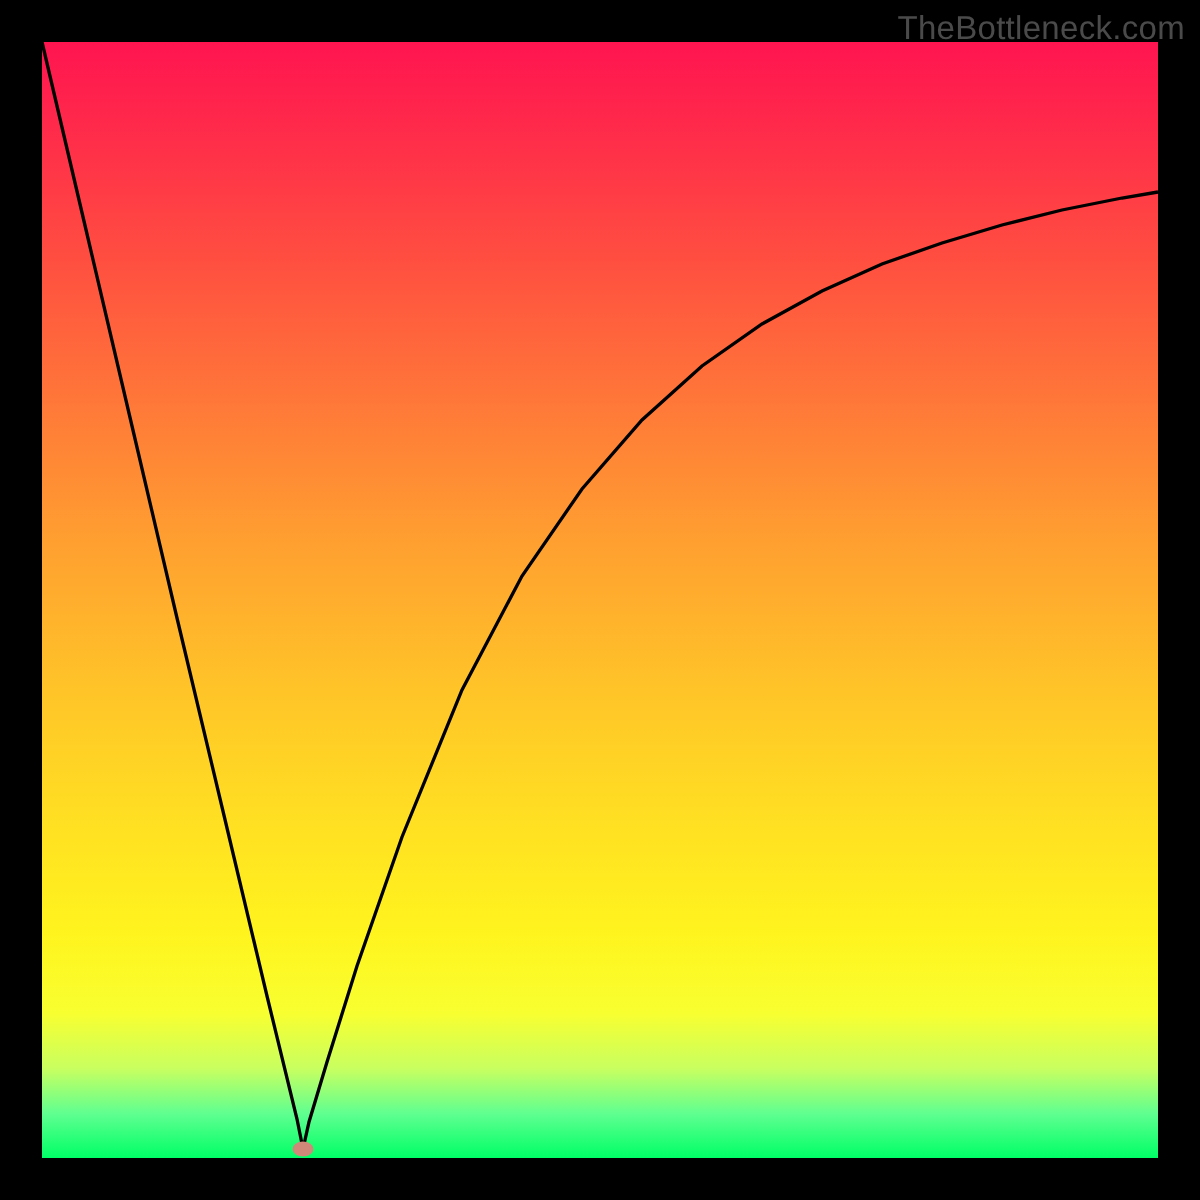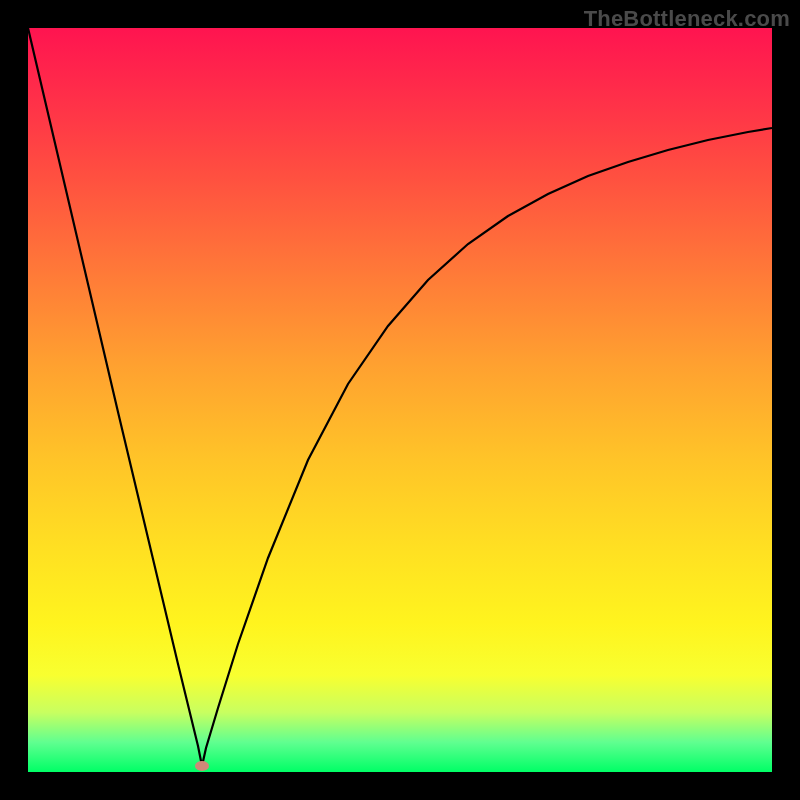--- a/index.html
+++ b/index.html
@@ -30,21 +30,21 @@
       #c8ff60 92%,
       #60ff90 96%,
       #00ff66 100%);
   }
   .watermark {
     position: absolute;
     top: 6px;
     right: 10px;
     color: #4a4a4a;
     font-size: 22px;
-    font-weight: 700;
+    font-weight: 400;
     letter-spacing: 0.2px;
     margin-left: 41px;
   }
   .marker {
     position: absolute;
     width: 14px;
     height: 10px;
     background: #d08878;
     border-radius: 50%;
     transform: translate(-50%, -50%);

